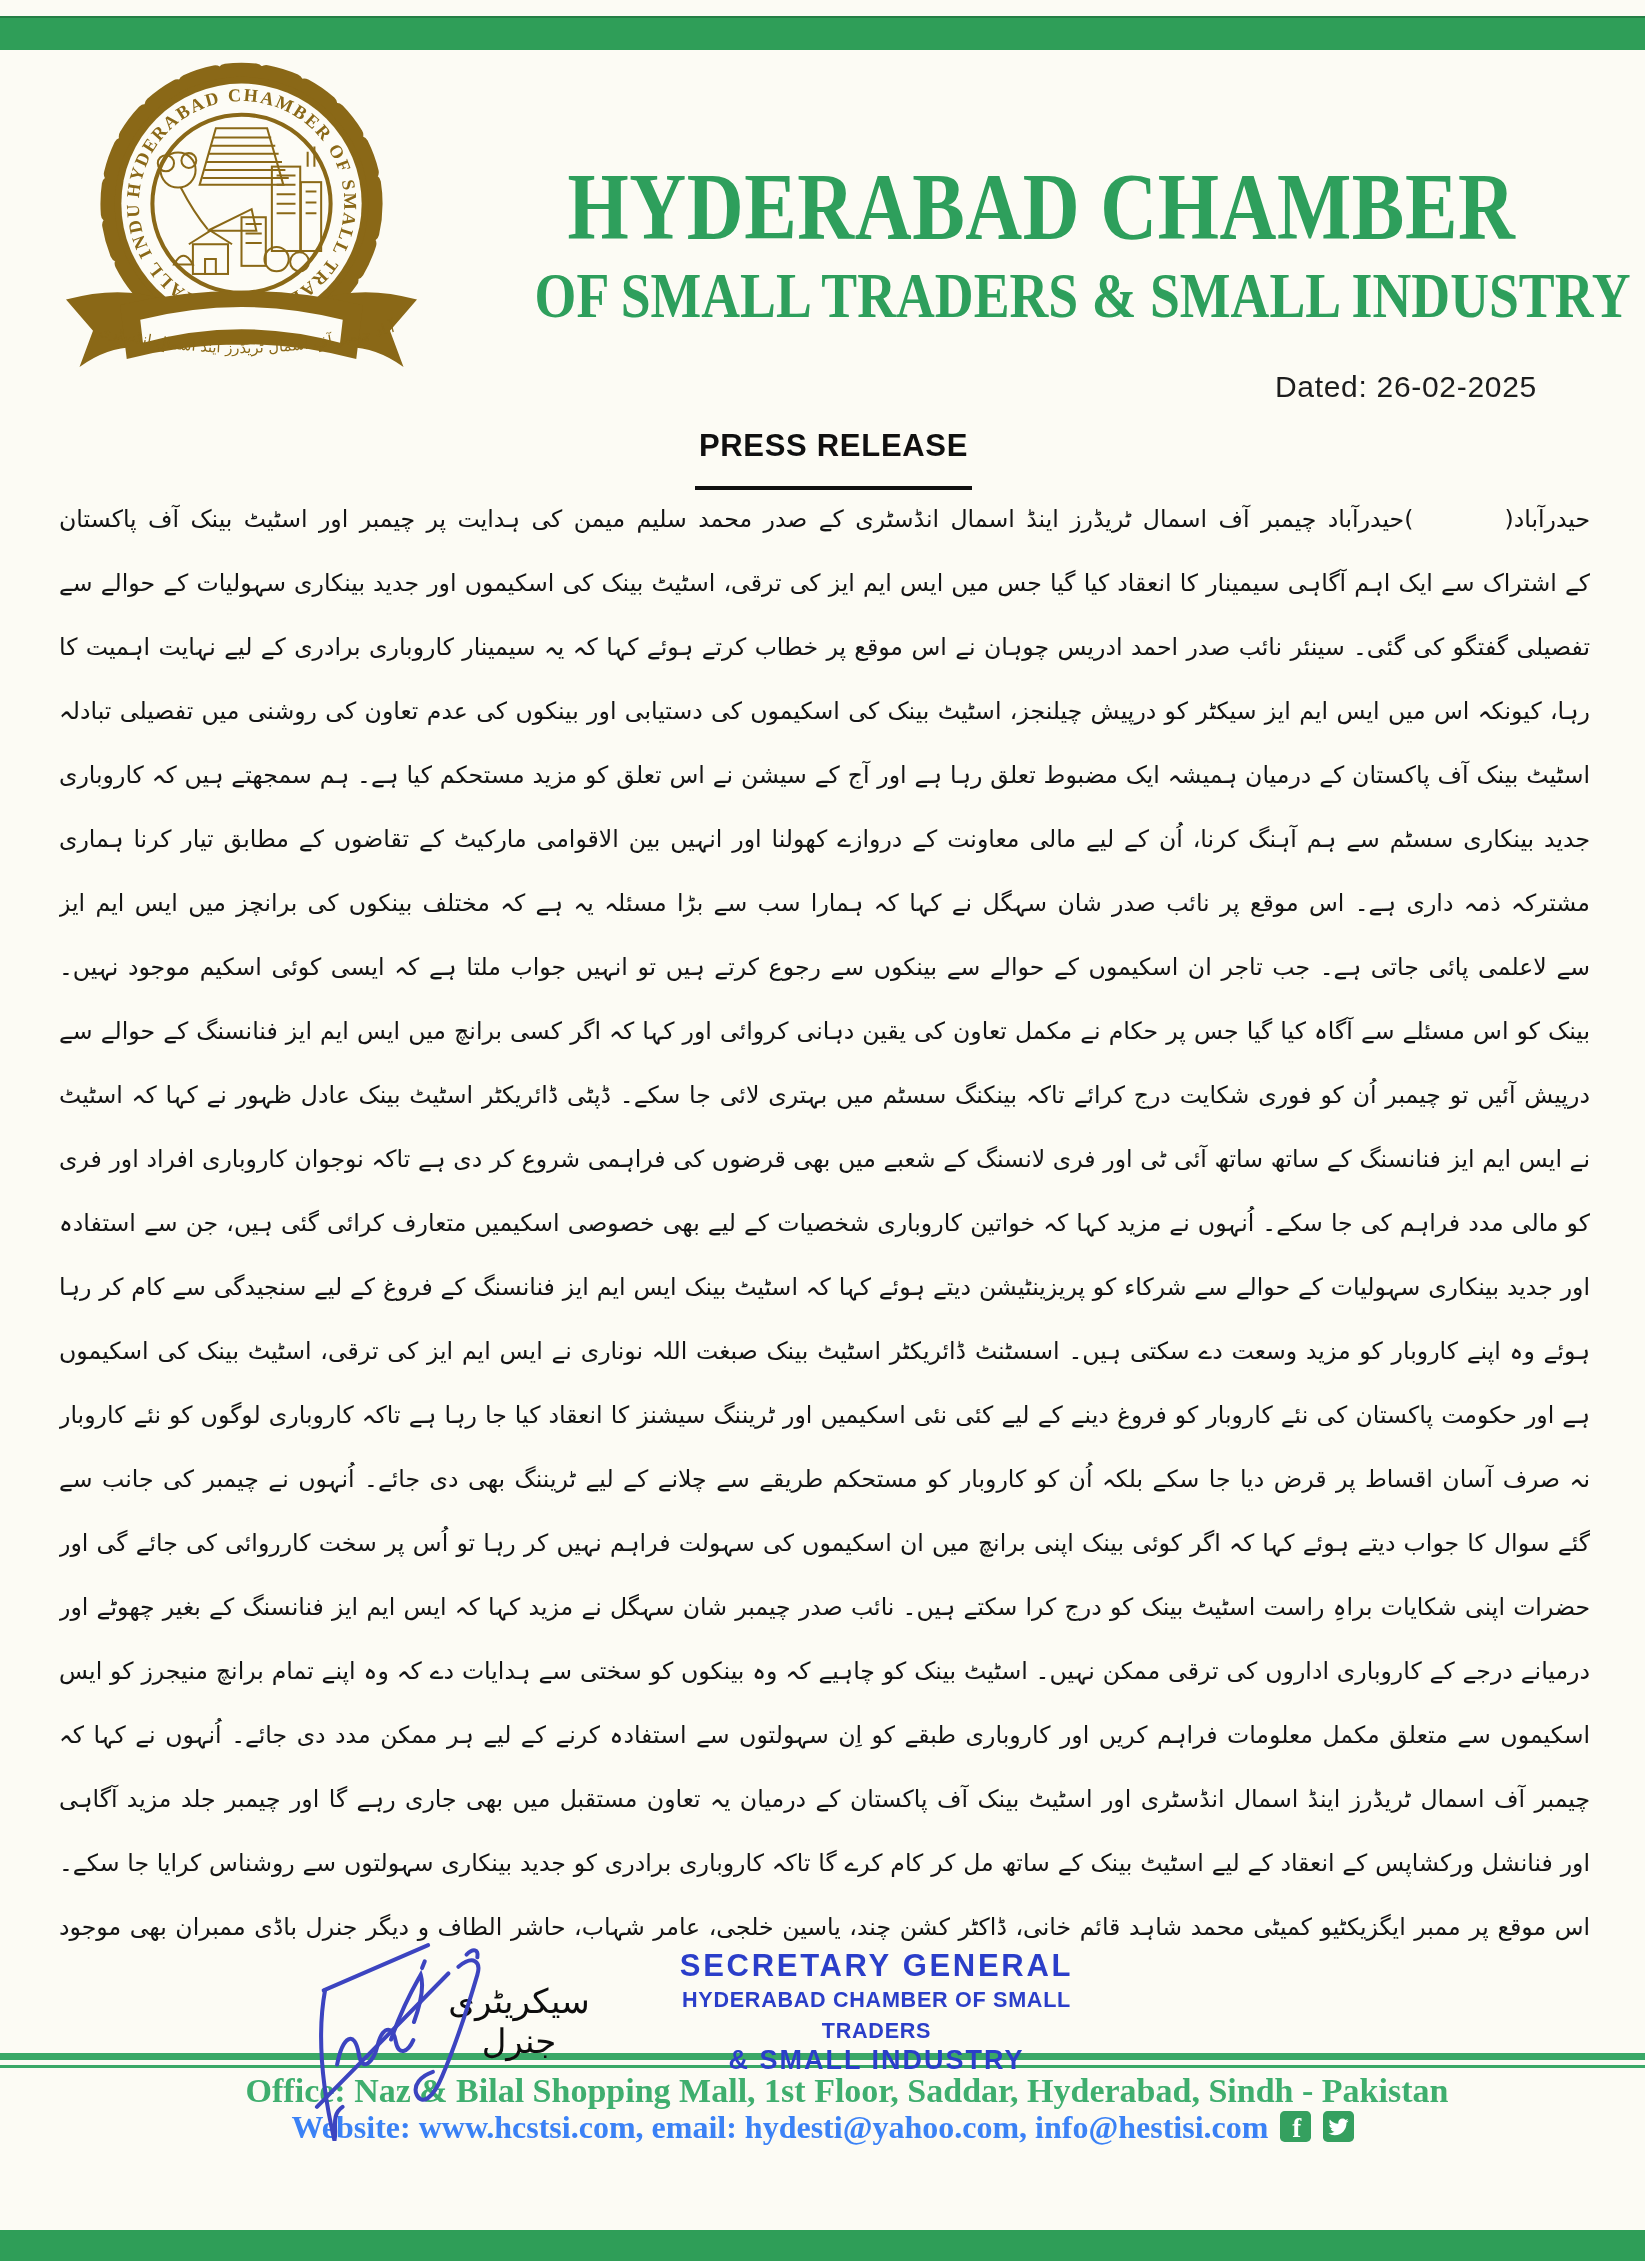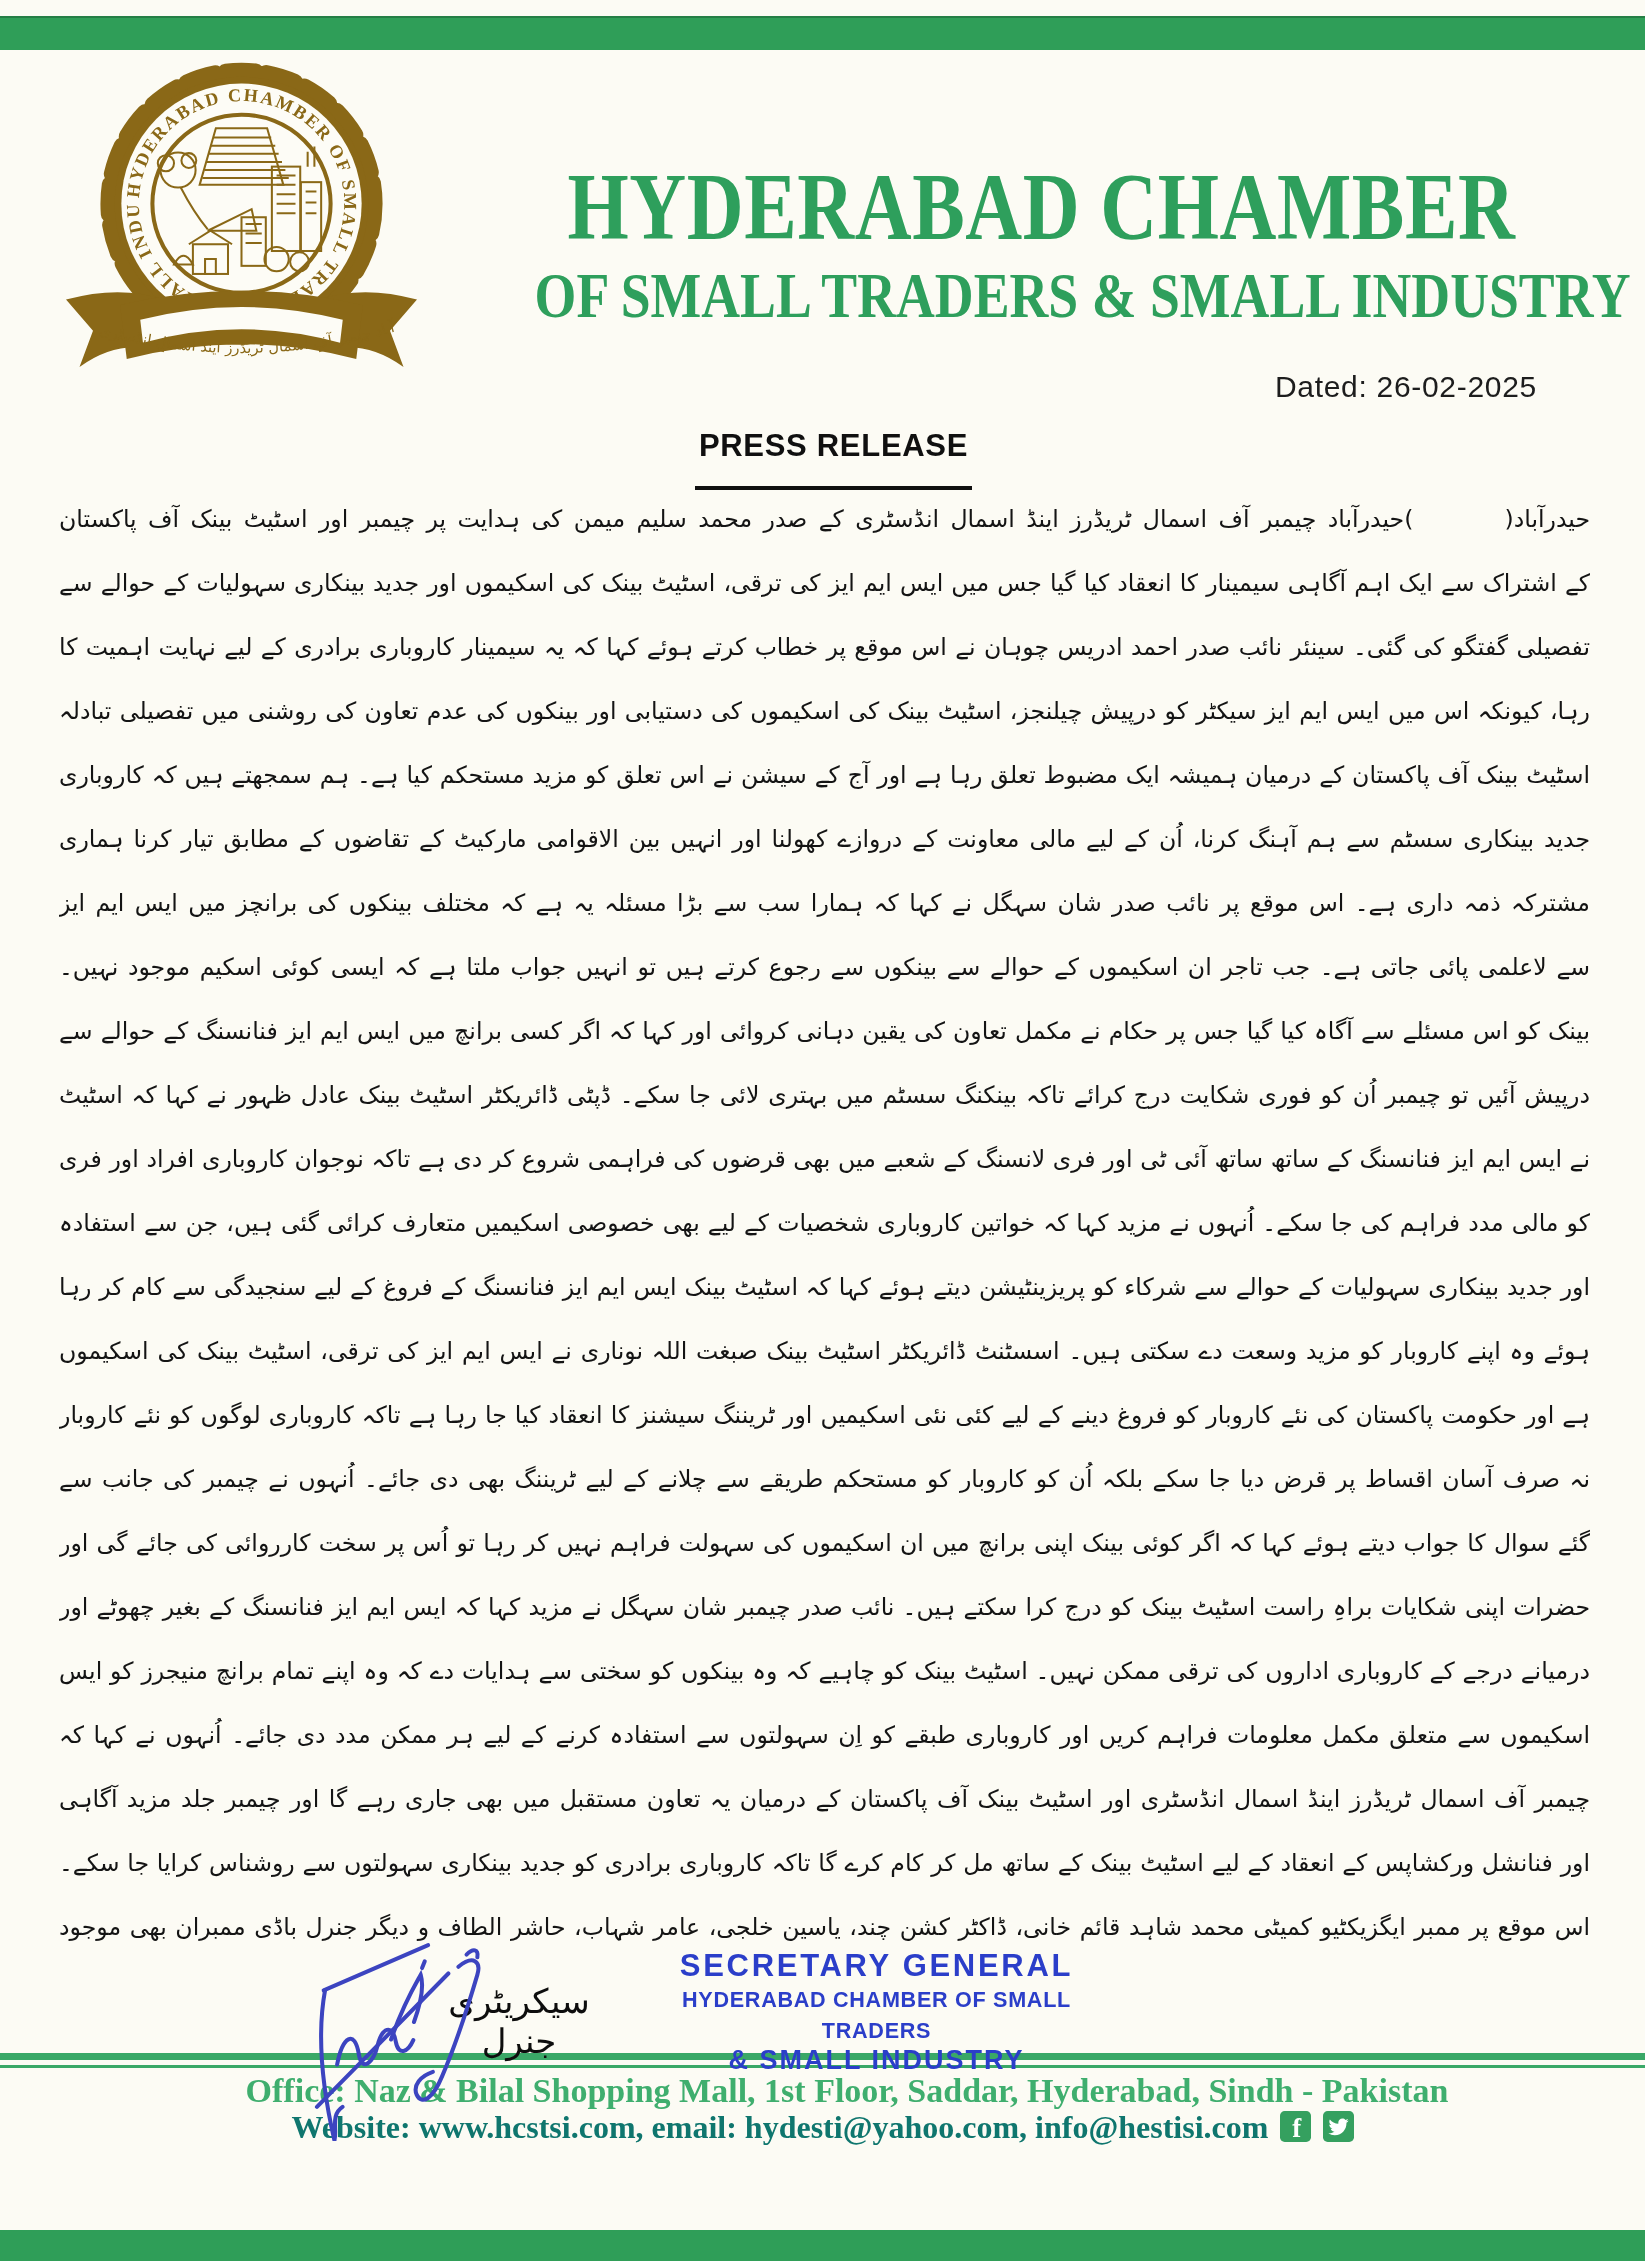--- a/index.html
+++ b/index.html
@@ -38,21 +38,21 @@
   .stamp .s2{font-weight:bold;font-size:21.6px;letter-spacing:0.7px;line-height:1.45;}
   .stamp .s3{font-weight:bold;font-size:27px;letter-spacing:2px;line-height:1.1;}
 
   
   .rule1{position:absolute;left:0;top:2053px;width:1646px;height:6.7px;background:#3aa867;}
   .rule2{position:absolute;left:0;top:2065px;width:1646px;height:3.4px;background:#3aa867;}
   .footer{position:absolute;left:0;top:2073px;width:1646px;text-align:center;color:#3fae6e;
           font-family:"Liberation Serif",serif;font-weight:bold;}
   .f1{font-size:34px;line-height:36px;margin-left:48px;}
   .f2{font-size:32px;line-height:35px;color:#45b274;}
-  .f3{font-size:32px;line-height:35px;color:#0f766e;margin-top:1.3px;}
+  .f3{font-size:32px;line-height:35px;color:#3b82f6;margin-top:1.3px;}
   .f3 .soc{display:inline-block;vertical-align:-4px;margin-left:4px;}
   .gold{stroke:#8a6817;fill:none;stroke-width:3;}
 </style>
 </head>
 <body>
 
 <div class="page">
 
   <div class="bar-top"></div>
 

